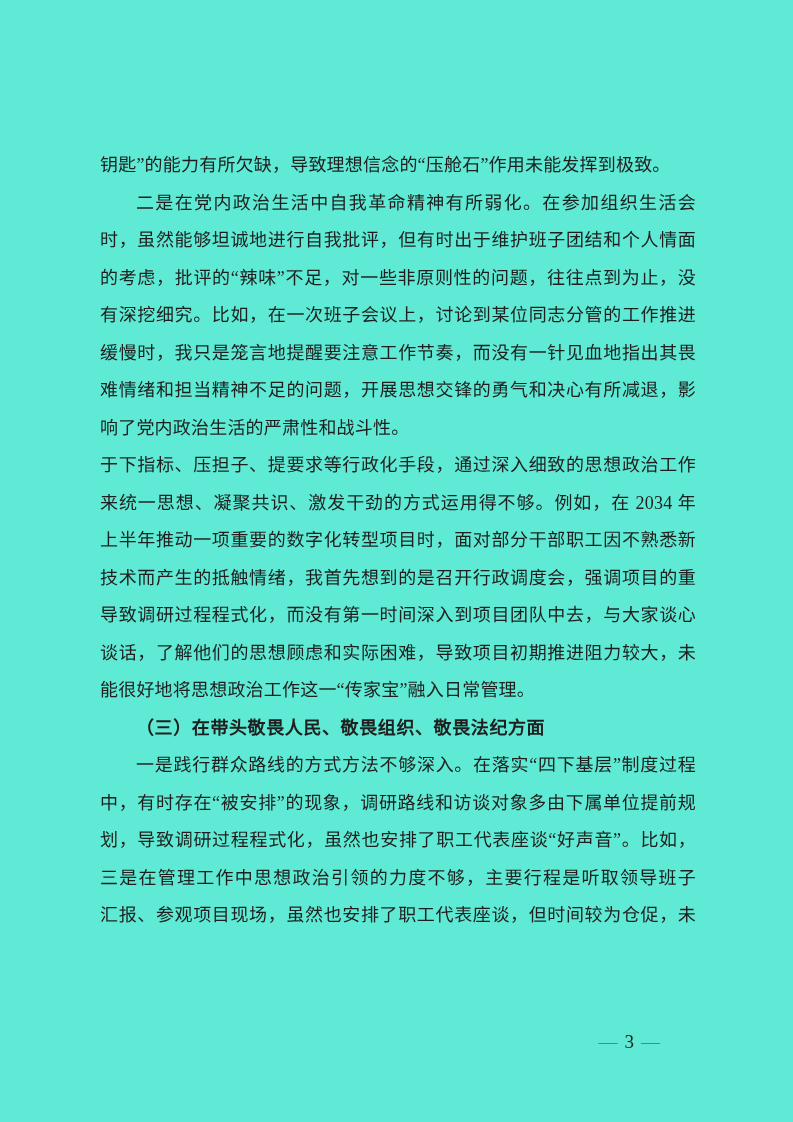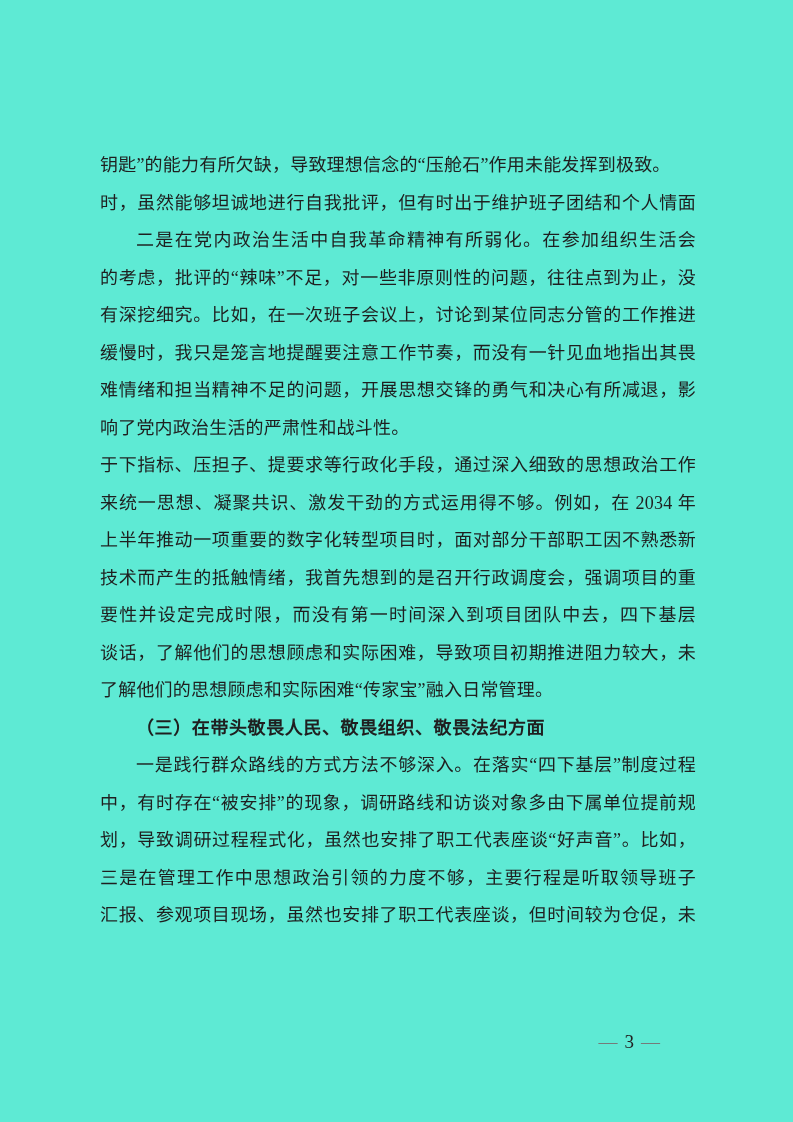--- a/index.html
+++ b/index.html
@@ -59,35 +59,35 @@
   }
 </style>
 </head>
 <body>
 
 <div class="page">
   <div class="text-block">
 
     <div class="line para-end">钥匙”的能力有所欠缺，导致理想信念的“压舱石”作用未能发挥到极致。</div>
 
+    <div class="line indent">二是在党内政治生活中自我革命精神有所弱化。在参加组织生活会</div>
     <div class="line">时，虽然能够坦诚地进行自我批评，但有时出于维护班子团结和个人情面</div>
-    <div class="line indent">二是在党内政治生活中自我革命精神有所弱化。在参加组织生活会</div>
     <div class="line">的考虑，批评的“辣味”不足，对一些非原则性的问题，往往点到为止，没</div>
     <div class="line">有深挖细究。比如，在一次班子会议上，讨论到某位同志分管的工作推进</div>
     <div class="line">缓慢时，我只是笼言地提醒要注意工作节奏，而没有一针见血地指出其畏</div>
     <div class="line">难情绪和担当精神不足的问题，开展思想交锋的勇气和决心有所减退，影</div>
     <div class="line para-end">响了党内政治生活的严肃性和战斗性。</div>
 
     <div class="line">于下指标、压担子、提要求等行政化手段，通过深入细致的思想政治工作</div>
     <div class="line">来统一思想、凝聚共识、激发干劲的方式运用得不够。例如，在 2034 年</div>
     <div class="line">上半年推动一项重要的数字化转型项目时，面对部分干部职工因不熟悉新</div>
     <div class="line">技术而产生的抵触情绪，我首先想到的是召开行政调度会，强调项目的重</div>
-    <div class="line">要性并设定完成时限，而没有第一时间深入到项目团队中去，四下基层</div>
+    <div class="line">导致调研过程程式化，而没有第一时间深入到项目团队中去，与大家谈心</div>
     <div class="line">谈话，了解他们的思想顾虑和实际困难，导致项目初期推进阻力较大，未</div>
-    <div class="line para-end">了解他们的思想顾虑和实际困难“传家宝”融入日常管理。</div>
+    <div class="line para-end">能很好地将思想政治工作这一“传家宝”融入日常管理。</div>
 
     <div class="line indent heading">（三）在带头敬畏人民、敬畏组织、敬畏法纪方面</div>
 
     <div class="line indent">一是践行群众路线的方式方法不够深入。在落实“四下基层”制度过程</div>
     <div class="line">中，有时存在“被安排”的现象，调研路线和访谈对象多由下属单位提前规</div>
     <div class="line">划，导致调研过程程式化，虽然也安排了职工代表座谈“好声音”。比如，</div>
     <div class="line">三是在管理工作中思想政治引领的力度不够，主要行程是听取领导班子</div>
     <div class="line">汇报、参观项目现场，虽然也安排了职工代表座谈，但时间较为仓促，未</div>
 
   </div>

